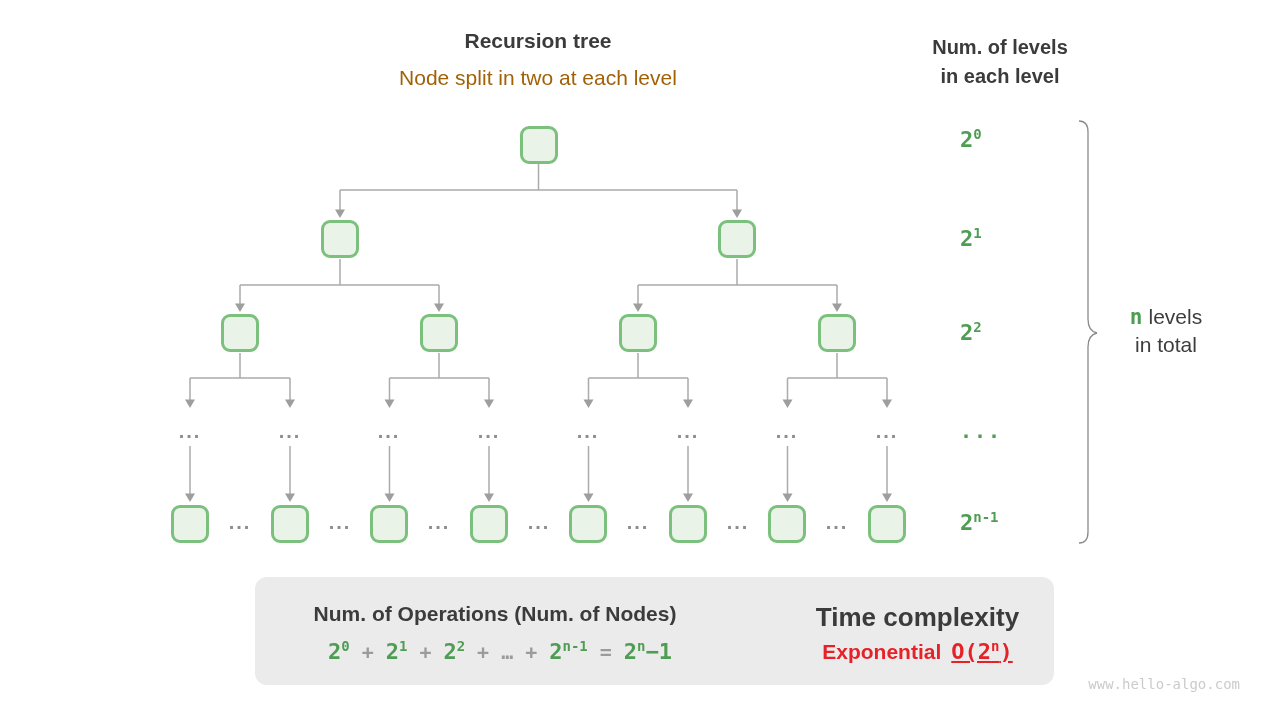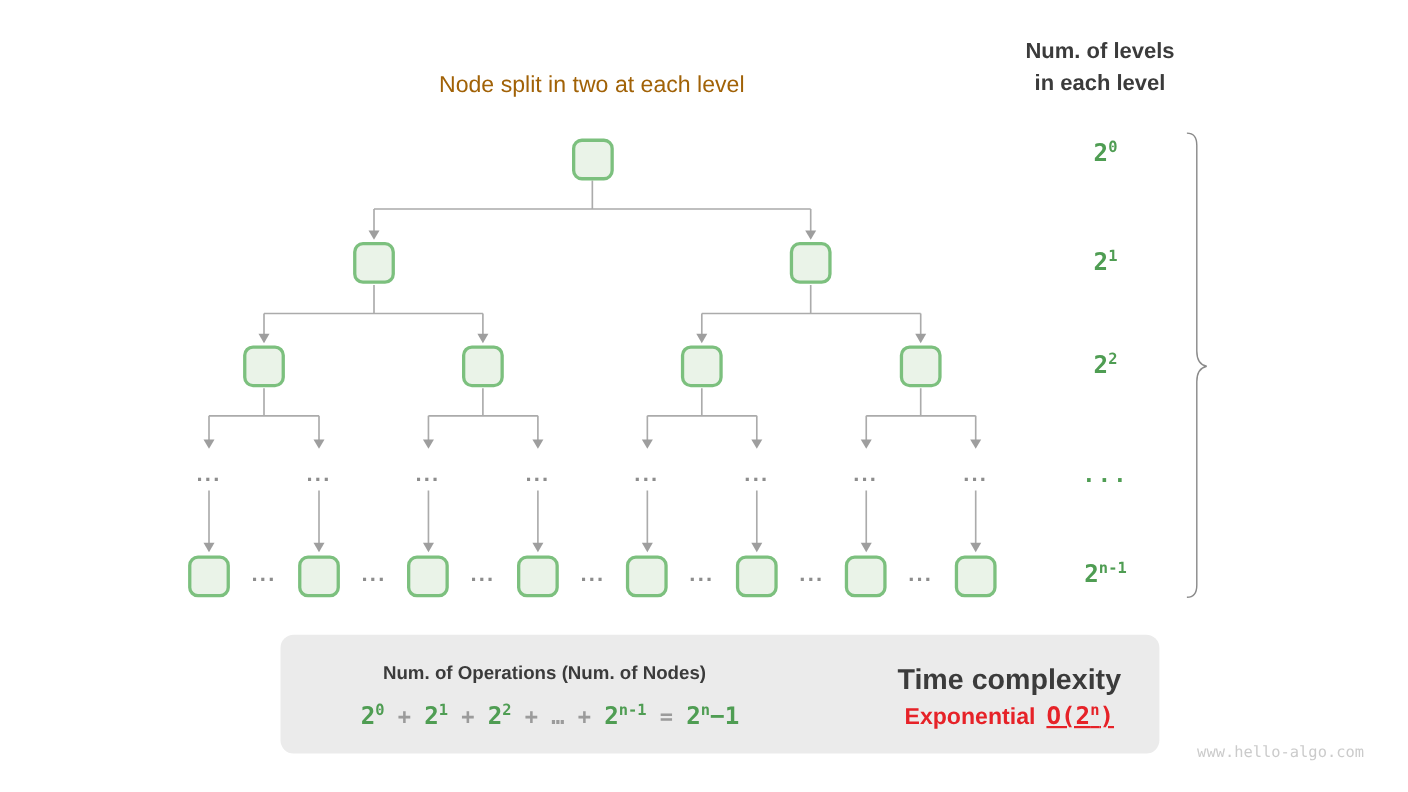--- a/index.html
+++ b/index.html
@@ -11,31 +11,31 @@
   .center{text-align:center;}
   .mono{font-family:"DejaVu Sans Mono",monospace;}
   .green{color:#4f9d53;}
   .title{left:388px;top:29px;width:300px;font-size:21px;font-weight:bold;}
   .subtitle{left:388px;top:66px;width:300px;font-size:21px;font-weight:normal;color:#a16207;}
   .right-title{left:900px;top:33px;width:200px;font-size:20px;font-weight:bold;line-height:29px;}
   .node{
     position:absolute;width:32px;height:32px;
     border:3px solid #7cc07e;border-radius:9px;background:#eaf3e8;
   }
-  .lvl{position:absolute;left:960px;width:90px;text-align:center;
+  .lvl{position:absolute;left:960px;width:90px;
        font-family:"DejaVu Sans Mono",monospace;font-weight:bold;
        font-size:22px;color:#4f9d53;}
   .lvl sup{font-size:14px;}
   .dots{position:absolute;width:30px;text-align:center;color:#8d8d8d;
         font-weight:bold;font-size:20px;letter-spacing:2px;}
   .dots-green{color:#4f9d53;letter-spacing:2px;font-weight:bold;font-size:20px;}
   .brace-label{left:1118px;top:303px;width:96px;font-size:21px;line-height:28px;color:#3d3d3d;}
   .brace-label .n{font-weight:bold;margin-right:6px;}
   .summary-box{left:255px;top:577px;width:799px;height:108px;background:#ebebeb;border-radius:12px;}
-  .ops-title{left:270px;top:602px;width:450px;font-size:17px;font-weight:bold;}
+  .ops-title{left:270px;top:602px;width:450px;font-size:21px;font-weight:bold;}
   .formula{left:280px;top:638px;width:440px;font-size:22px;white-space:nowrap;}
   .ftok{display:inline-block;margin:0 6px;font-family:"DejaVu Sans Mono",monospace;font-weight:bold;}
   .ftok.term{color:#4f9d53;}
   .ftok.op{color:#9b9b9b;font-size:20px;}
   .ftok sup{font-size:14px;}
   .ftok.tight-r{margin-right:0;}
   .ftok.tight-l{margin-left:0;}
   .tc-title{left:810px;top:602px;width:215px;font-size:26px;font-weight:bold;}
   .tc-value{left:795px;top:638px;width:245px;font-size:21px;font-weight:bold;color:#e62228;white-space:nowrap;}
   .tc-value .notation{font-family:"DejaVu Sans Mono",monospace;font-size:22px;margin-left:10px;text-decoration:underline;}
@@ -90,20 +90,21 @@
         <use href="#ah" x="887" y="502"></use>
     </g>
 
     <path fill="none" stroke="#8a8a8a" stroke-width="1.3" d="
       M1079 121 Q1088 121 1088 132 L1088 319 Q1088 331 1097 333
       Q1088 335 1088 347 L1088 532 Q1088 543 1079 543"></path>
 
     <polygon points="744,628 769,628 769,619 790,635 769,651 769,642 744,642" fill="#c2c2c2"></polygon>
   </svg>
 
+  <div class="abs title center">Recursion tree</div>
   <div class="abs subtitle center">Node split in two at each level</div>
   <div class="abs right-title center">
     <div>Num. of levels</div>
     <div>in each level</div>
   </div>
 
   <div class="node" style="left:520px;top:126px;"></div>
   <div class="node" style="left:321px;top:220px;"></div>
   <div class="node" style="left:718px;top:220px;"></div>
   <div class="node" style="left:221px;top:314px;"></div>
@@ -135,20 +136,24 @@
   <div class="dots" style="left:623px;top:511px;">...</div>
   <div class="dots" style="left:723px;top:511px;">...</div>
   <div class="dots" style="left:822px;top:511px;">...</div>
 
   <div class="lvl" style="top:126px;"><span>2</span><sup>0</sup></div>
   <div class="lvl" style="top:225px;"><span>2</span><sup>1</sup></div>
   <div class="lvl" style="top:319px;"><span>2</span><sup>2</sup></div>
   <div class="lvl dots-green" style="top:419px;">...</div>
   <div class="lvl" style="top:509px;"><span>2</span><sup>n-1</sup></div>
 
+  <div class="abs brace-label center">
+    <div><span class="n mono green">n</span><span>levels</span></div>
+    <div>in total</div>
+  </div>
 
   <div class="abs summary-box"></div>
   <div class="abs ops-title center">Num. of Operations (Num. of Nodes)</div>
 
   <div class="abs formula center">
     <span class="ftok term"><span>2</span><sup>0</sup></span><span class="ftok op">+</span><span class="ftok term"><span>2</span><sup>1</sup></span><span class="ftok op">+</span><span class="ftok term"><span>2</span><sup>2</sup></span><span class="ftok op">+</span><span class="ftok op">…</span><span class="ftok op">+</span><span class="ftok term"><span>2</span><sup>n-1</sup></span><span class="ftok op">=</span><span class="ftok term tight-r"><span>2</span><sup>n</sup></span><span class="ftok term tight-l">−1</span>
   </div>
 
   <div class="abs tc-title center">Time complexity</div>
   <div class="abs tc-value center">

